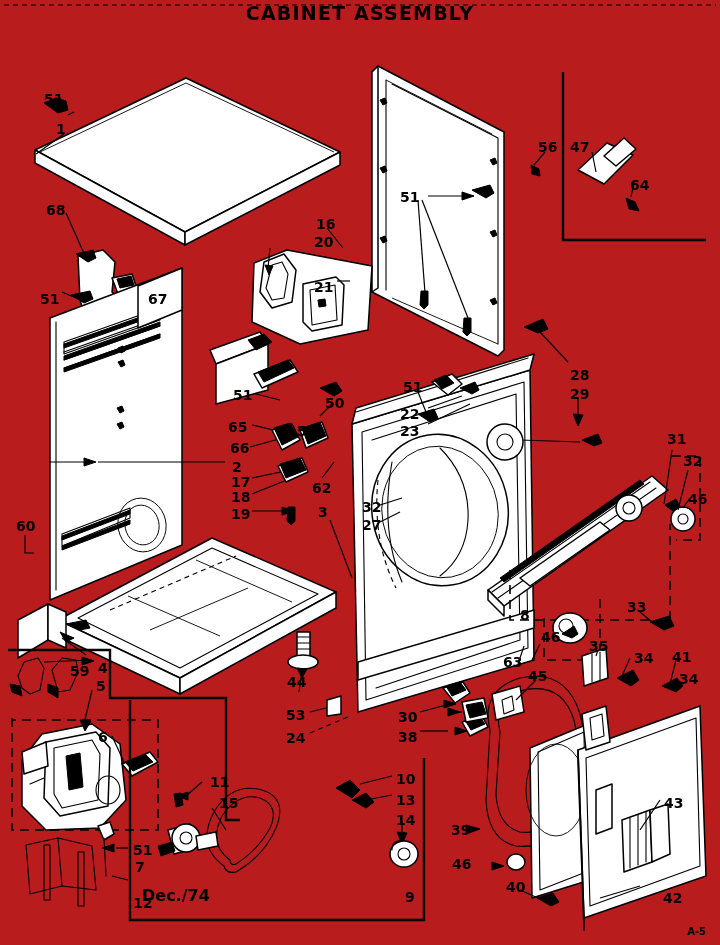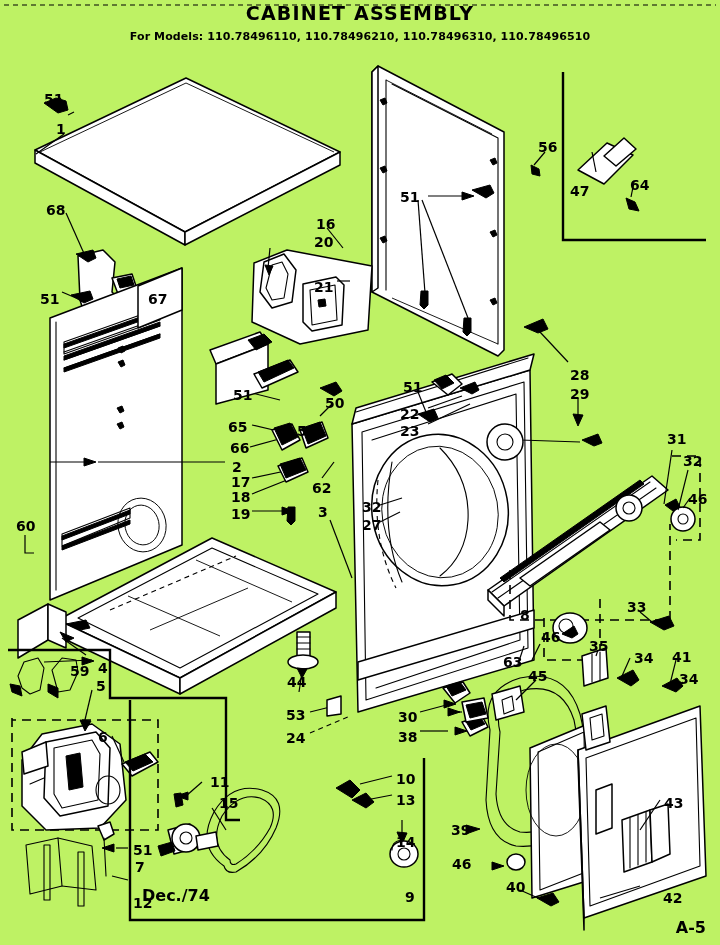--- a/index.html
+++ b/index.html
@@ -7,21 +7,21 @@
     padding: 0;
     background: #ffffff;
   }
   body {
     font-family: "Liberation Sans", sans-serif;
   }
   #sheet {
     position: relative;
     width: 720px;
     height: 945px;
-    background: #bef264;
+    background: #b91c1c;
     overflow: hidden;
   }
   
   .title {
     position: absolute;
     left: 0;
     top: 2px;
     width: 720px;
     text-align: center;
     font-family: "DejaVu Sans", sans-serif;
@@ -41,21 +41,21 @@
     font-size: 11px;
     letter-spacing: .1px;
     color: #000;
   }
   .pagenum {
     position: absolute;
     right: 14px;
     bottom: 8px;
     font-family: "DejaVu Sans", sans-serif;
     font-weight: bold;
-    font-size: 16px;
+    font-size: 10px;
     color: #000;
   }
   .datecode {
     position: absolute;
     left: 142px;
     top: 886px;
     font-family: "DejaVu Sans", sans-serif;
     font-weight: bold;
     font-size: 16px;
     color: #000;
@@ -444,33 +444,32 @@
     <path class="white" d="M272 430 L292 424 L300 440 L282 450 Z"></path>
     <path class="fillblk" d="M274 428 l16 -5 l8 14 l-16 8 Z"></path>
     <path class="white" d="M278 466 L302 458 L308 472 L286 482 Z"></path>
     <path class="fillblk" d="M280 464 l20 -6 l6 12 l-20 8 Z"></path>
     <path class="white" d="M300 430 L322 422 L328 438 L306 448 Z"></path>
     <path class="fillblk" d="M302 428 l18 -6 l6 14 l-18 8 Z"></path>
 
   </svg>
 
   <div class="title">CABINET ASSEMBLY</div>
-  <div class="subtitle">For Models: 110.78496110, 110.78496210, 110.78496310, 110.78496510</div>
   <div class="pagenum">A-5</div>
   <div class="datecode">Dec./74</div>
 
   <div id="callout-layer">
       <div class="cal" style="left: 44px; top: 92px;">51</div>
       <div class="cal" style="left: 56px; top: 122px;">1</div>
       <div class="cal" style="left: 46px; top: 203px;">68</div>
       <div class="cal" style="left: 40px; top: 292px;">51</div>
       <div class="cal" style="left: 148px; top: 292px;">67</div>
       <div class="cal" style="left: 400px; top: 190px;">51</div>
       <div class="cal" style="left: 538px; top: 140px;">56</div>
-      <div class="cal" style="left: 570px; top: 140px; margin-top: 44px;">47</div>
+      <div class="cal" style="left: 570px; top: 140px;">47</div>
       <div class="cal" style="left: 630px; top: 178px;">64</div>
       <div class="cal" style="left: 316px; top: 217px;">16</div>
       <div class="cal" style="left: 314px; top: 235px;">20</div>
       <div class="cal" style="left: 314px; top: 280px;">21</div>
       <div class="cal" style="left: 233px; top: 388px;">51</div>
       <div class="cal" style="left: 228px; top: 420px;">65</div>
       <div class="cal" style="left: 230px; top: 441px;">66</div>
       <div class="cal" style="left: 232px; top: 460px;">2</div>
       <div class="cal" style="left: 231px; top: 475px;">17</div>
       <div class="cal" style="left: 231px; top: 490px;">18</div>
@@ -513,17 +512,17 @@
       <div class="cal" style="left: 98px; top: 661px;">4</div>
       <div class="cal" style="left: 96px; top: 679px;">5</div>
       <div class="cal" style="left: 98px; top: 730px;">6</div>
       <div class="cal" style="left: 210px; top: 775px;">11</div>
       <div class="cal" style="left: 207px; top: 796px; margin-left: 12px;">15</div>
       <div class="cal" style="left: 133px; top: 843px;">51</div>
       <div class="cal" style="left: 135px; top: 860px;">7</div>
       <div class="cal" style="left: 133px; top: 896px;">12</div>
       <div class="cal" style="left: 396px; top: 772px; text-align: right;">10</div>
       <div class="cal" style="left: 396px; top: 793px;">13</div>
-      <div class="cal" style="left: 396px; top: 835px;">14</div>
+      <div class="cal" style="left: 396px; top: 813px;">14</div>
       <div class="cal" style="left: 405px; top: 890px;">9</div>
     </div>
 
 </div>
 
 </body></html>

